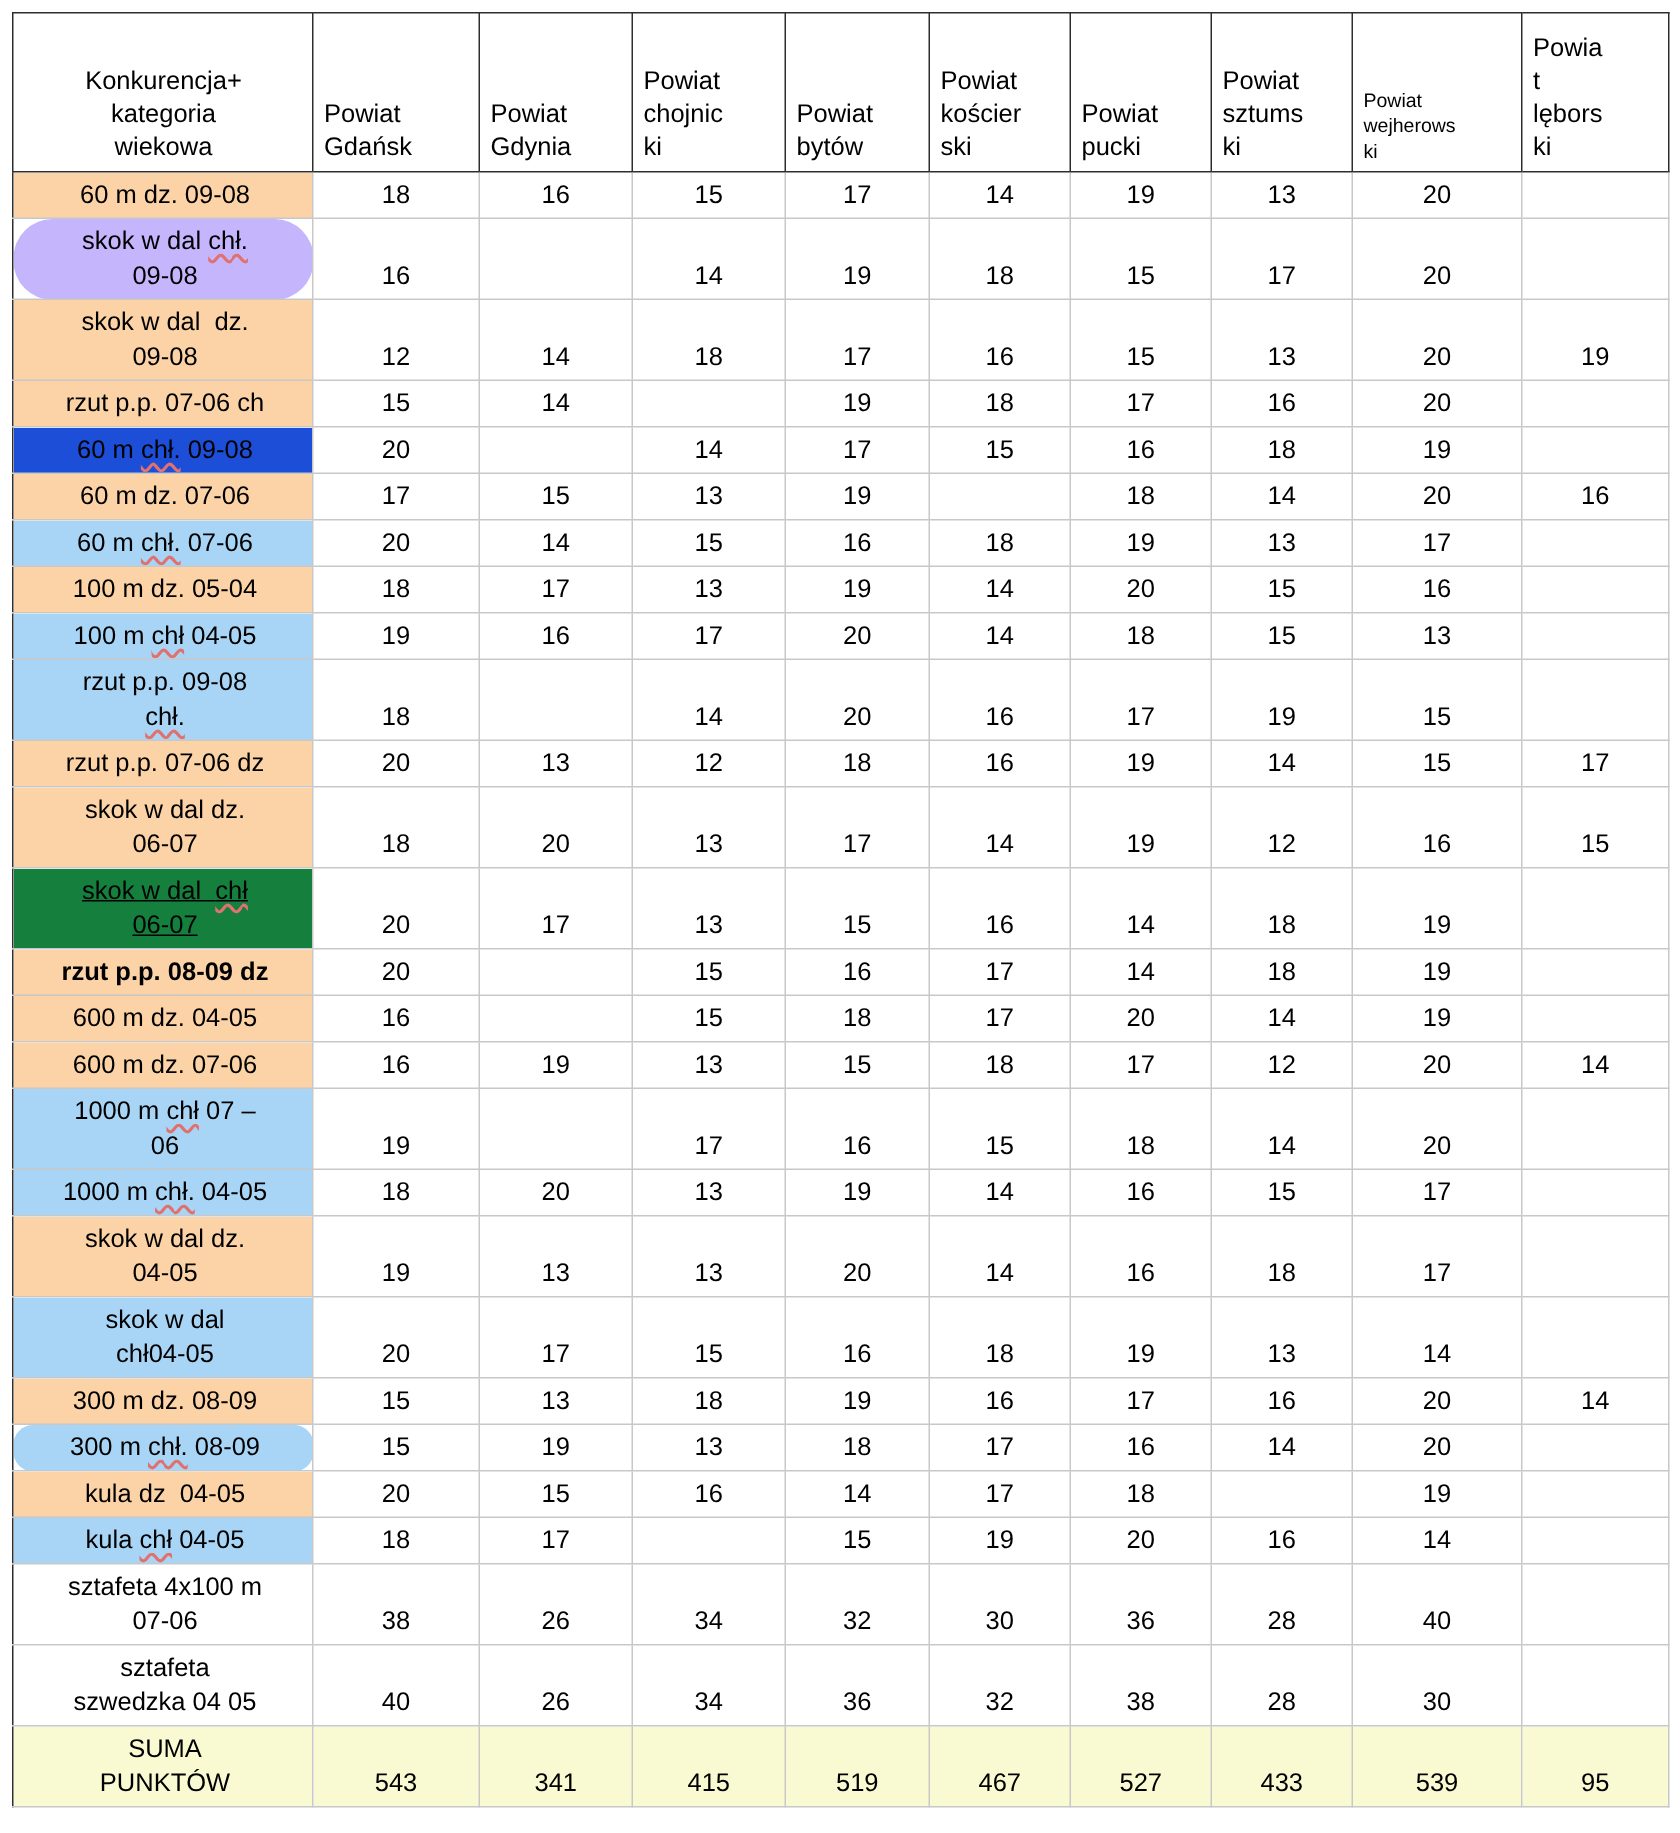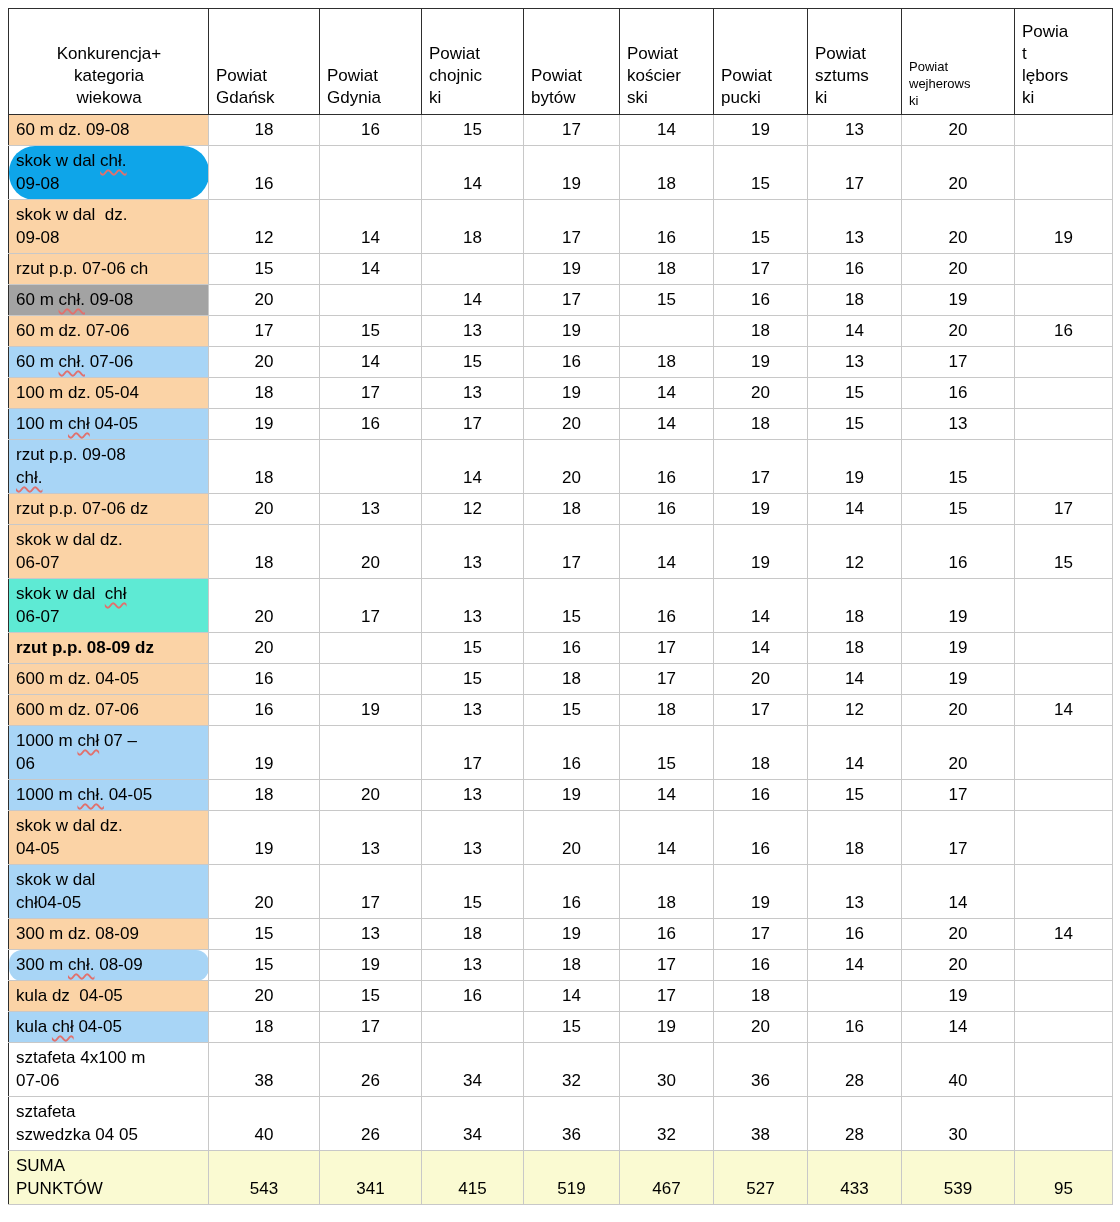--- a/index.html
+++ b/index.html
@@ -48,21 +48,21 @@
   td {
     border: 1px solid #c8c8c8;
     font-size: 17px;
     line-height: 23px;
     vertical-align: bottom;
     padding: 3px 4px 4px 4px;
     box-sizing: border-box;
     overflow: hidden;
   }
   td.label {
-    text-align: left;
+    text-align: center;
     white-space: pre-wrap;
     padding-left: 7px;
     border-left-color: #2e2e2e;
   }
   td.val { text-align: center; }
   .misspell {
     text-decoration: underline;
     text-decoration-style: wavy;
     text-decoration-color: #e0716e;
     text-decoration-thickness: 2px;
@@ -124,21 +124,21 @@
           <td class="val">16</td>
           <td class="val">15</td>
           <td class="val">17</td>
           <td class="val">14</td>
           <td class="val">19</td>
           <td class="val">13</td>
           <td class="val">20</td>
           <td class="val"></td>
         </tr>
         <tr>
-          <td class="label" style="background: #0ea5e9; border-radius: 26px;">skok w dal <span class="misspell">chł.</span>
+          <td class="label" style="background: #c4b5fd; border-radius: 26px;">skok w dal <span class="misspell">chł.</span>
 09-08</td>
           <td class="val">16</td>
           <td class="val"></td>
           <td class="val">14</td>
           <td class="val">19</td>
           <td class="val">18</td>
           <td class="val">15</td>
           <td class="val">17</td>
           <td class="val">20</td>
           <td class="val"></td>
@@ -162,21 +162,21 @@
           <td class="val">14</td>
           <td class="val"></td>
           <td class="val">19</td>
           <td class="val">18</td>
           <td class="val">17</td>
           <td class="val">16</td>
           <td class="val">20</td>
           <td class="val"></td>
         </tr>
         <tr>
-          <td class="label" style="background: #a3a3a3;">60 m <span class="misspell">chł.</span> 09-08</td>
+          <td class="label" style="background: #1d4ed8;">60 m <span class="misspell">chł.</span> 09-08</td>
           <td class="val">20</td>
           <td class="val"></td>
           <td class="val">14</td>
           <td class="val">17</td>
           <td class="val">15</td>
           <td class="val">16</td>
           <td class="val">18</td>
           <td class="val">19</td>
           <td class="val"></td>
         </tr>
@@ -260,21 +260,21 @@
           <td class="val">20</td>
           <td class="val">13</td>
           <td class="val">17</td>
           <td class="val">14</td>
           <td class="val">19</td>
           <td class="val">12</td>
           <td class="val">16</td>
           <td class="val">15</td>
         </tr>
         <tr>
-          <td class="label" style="background: #5eead4;">skok w dal  <span class="misspell">chł</span>
+          <td class="label" style="background: #15803d; text-decoration: underline;">skok w dal  <span class="misspell">chł</span>
 06-07</td>
           <td class="val">20</td>
           <td class="val">17</td>
           <td class="val">13</td>
           <td class="val">15</td>
           <td class="val">16</td>
           <td class="val">14</td>
           <td class="val">18</td>
           <td class="val">19</td>
           <td class="val"></td>

